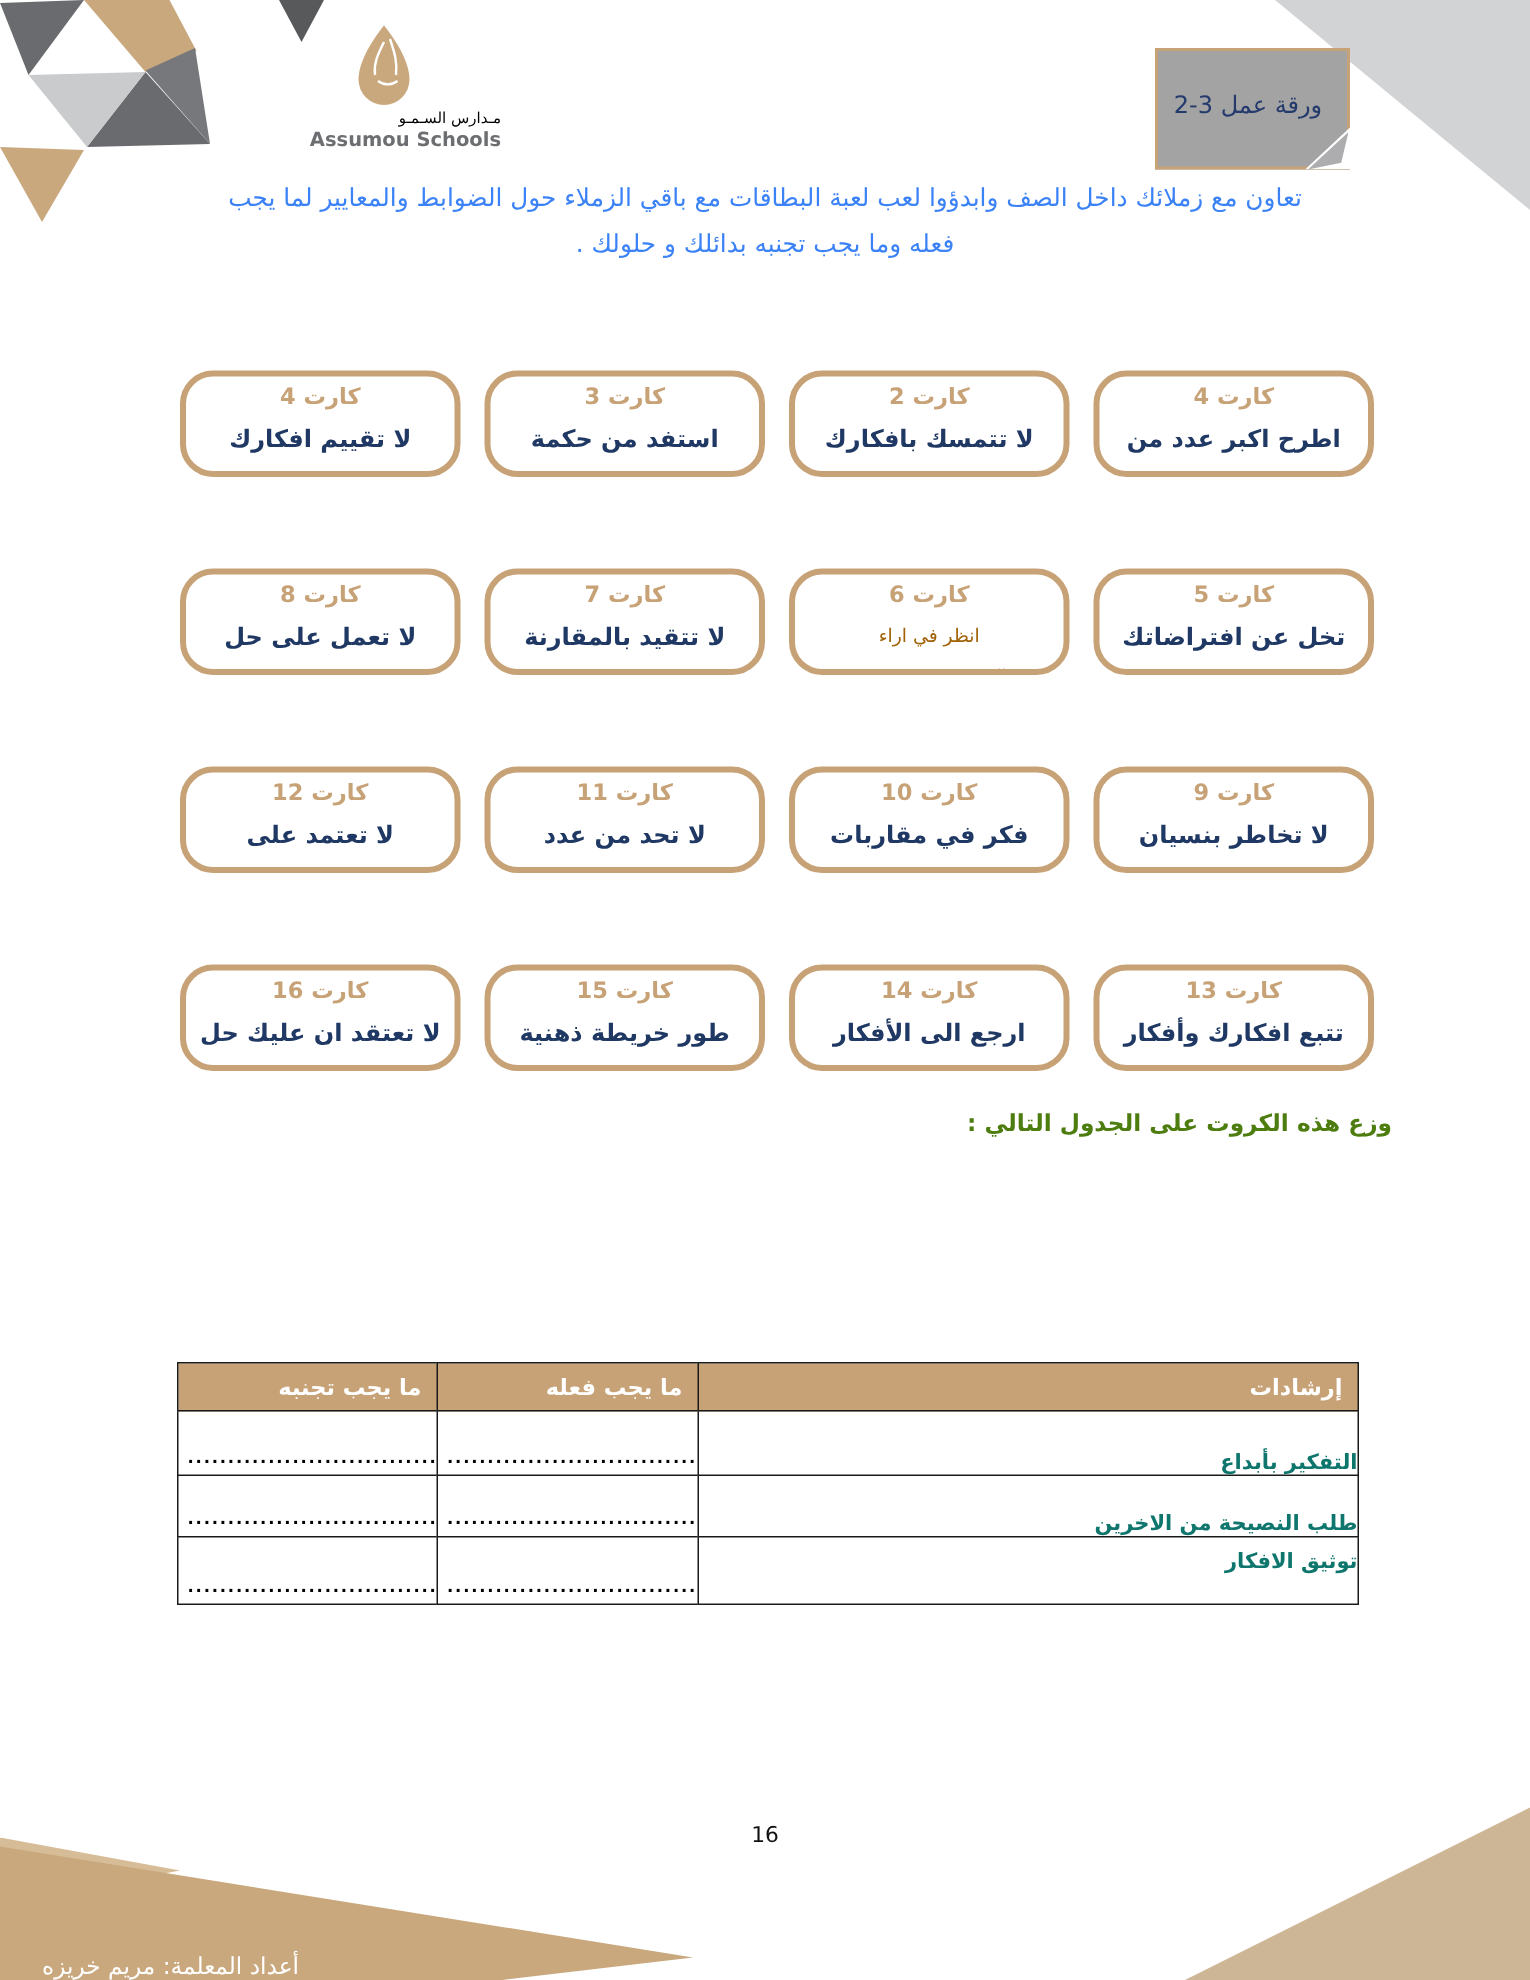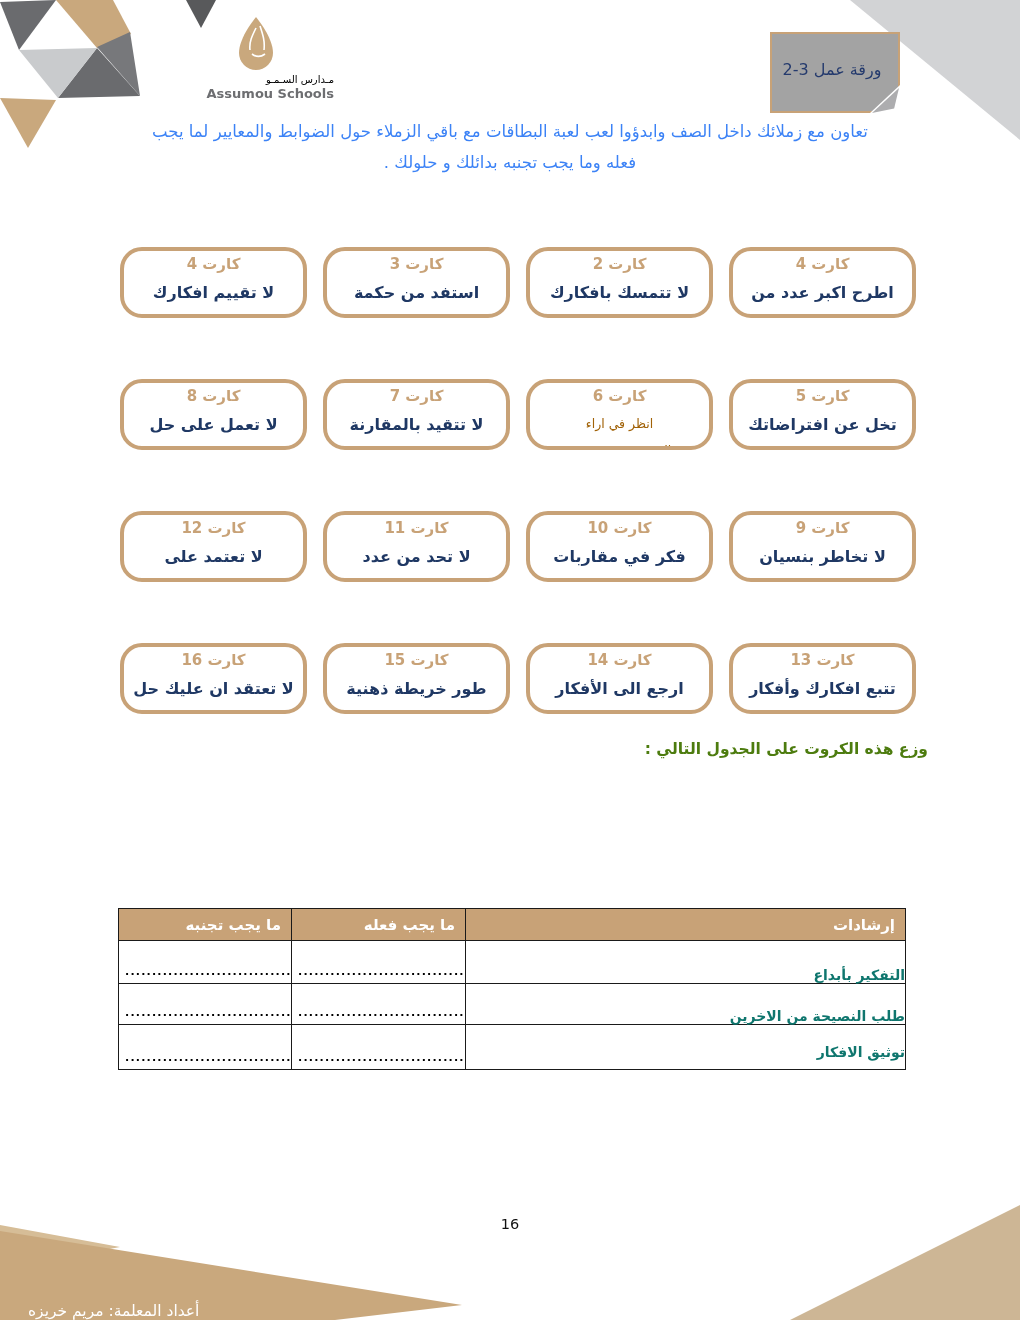--- a/index.html
+++ b/index.html
@@ -65,21 +65,21 @@
   }
   table.sort th{
     background:#c8a277;color:#fff;font-weight:bold;font-size:15px;text-align:right;
     padding:5px 10px 5px 4px;border:1.5px solid #1a1a1a;height:21px;
   }
   table.sort td{border:1.5px solid #1a1a1a;padding:0;vertical-align:bottom;}
   td.lbl{
     font-weight:bold;font-size:14px;color:#0f766e;text-align:right;
     padding:2px 8px 5px 2px;direction:rtl;
   }
-  td.lbl.top{vertical-align:top;padding-top:19px;}
+  td.lbl.top{vertical-align:top;padding-top:8px;}
   .dots{
     overflow:hidden;white-space:nowrap;direction:ltr;text-align:center;
     font-size:11px;font-weight:bold;letter-spacing:1.2px;color:#000;
     padding:0 6px 5px;max-height:16px;
   }
   .r1{height:43px;} .r2{height:41px;} .r3{height:45px;}
   
   .pagenum{left:0;top:1216px;width:100%;text-align:center;font-size:14.5px;color:#111;}
   .footer-text{
     left:28px;top:1266px;color:#ffffff;font-size:15.5px;direction:rtl;letter-spacing:.5px;margin-top:36px;

